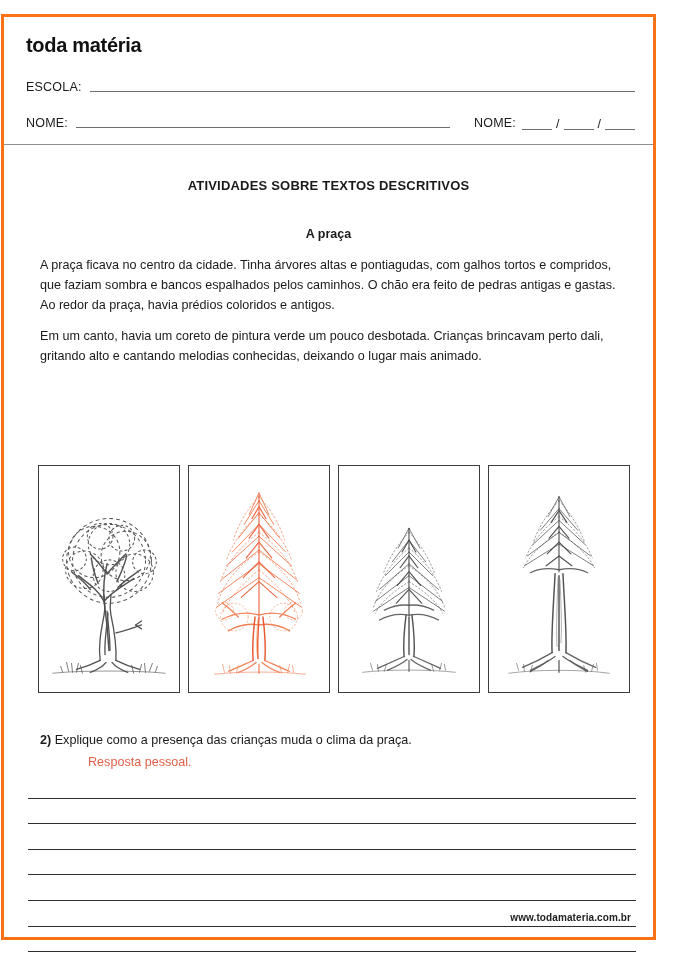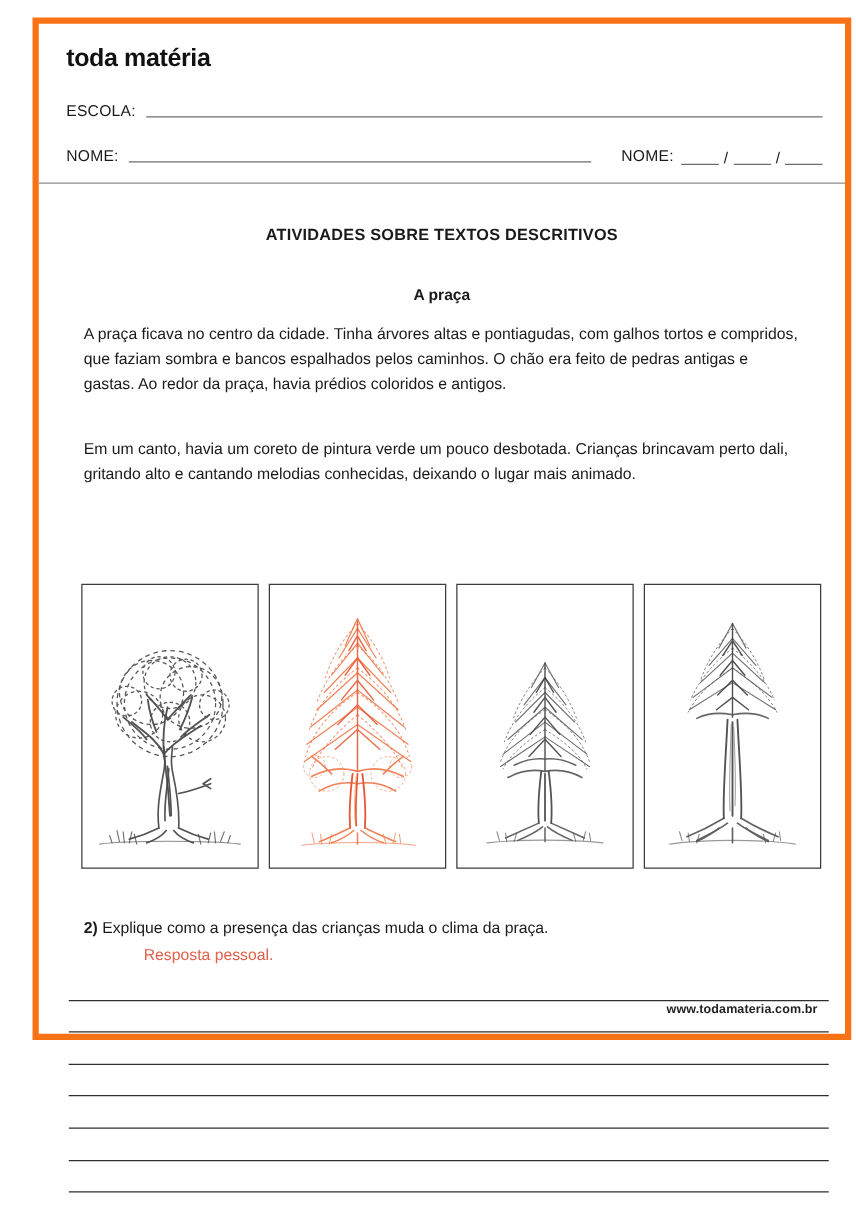--- a/index.html
+++ b/index.html
@@ -12,25 +12,25 @@
     height: 967px;
     position: relative;
     font-family: "Liberation Sans", sans-serif;
     color: #1a1a1a;
     overflow: hidden;
   }
 
   
   #worksheet-page {
     position: absolute;
-    left: 26px;
+    left: 1px;
     top: 14px;
     width: 655px;
-    height: 818px;
-    border: 5px solid #f97316;
+    height: 926px;
+    border: 3px solid #f97316;
     box-sizing: border-box;
     background: #fff;
   }
 
   
   #header-block {
     position: absolute;
     left: 0; top: 0;
     width: 100%;
     height: 128px;
@@ -117,21 +117,21 @@
     margin-top: 34px;
   }
 
   .body-paragraph {
     margin: 14px 36px 0 36px;
     font-size: 12.6px;
     line-height: 20px;
     text-align: left;
     color: #1a1a1a;
   }
-  #paragraph-2 { margin-top: 32px; }
+  #paragraph-2 { margin-top: 11px; }
 
   
   #question-1 {
     margin: 32px 36px 0 36px;
     font-size: 12.6px;
     line-height: 18px;
   }
   .q-number {
     font-weight: bold;
   }

